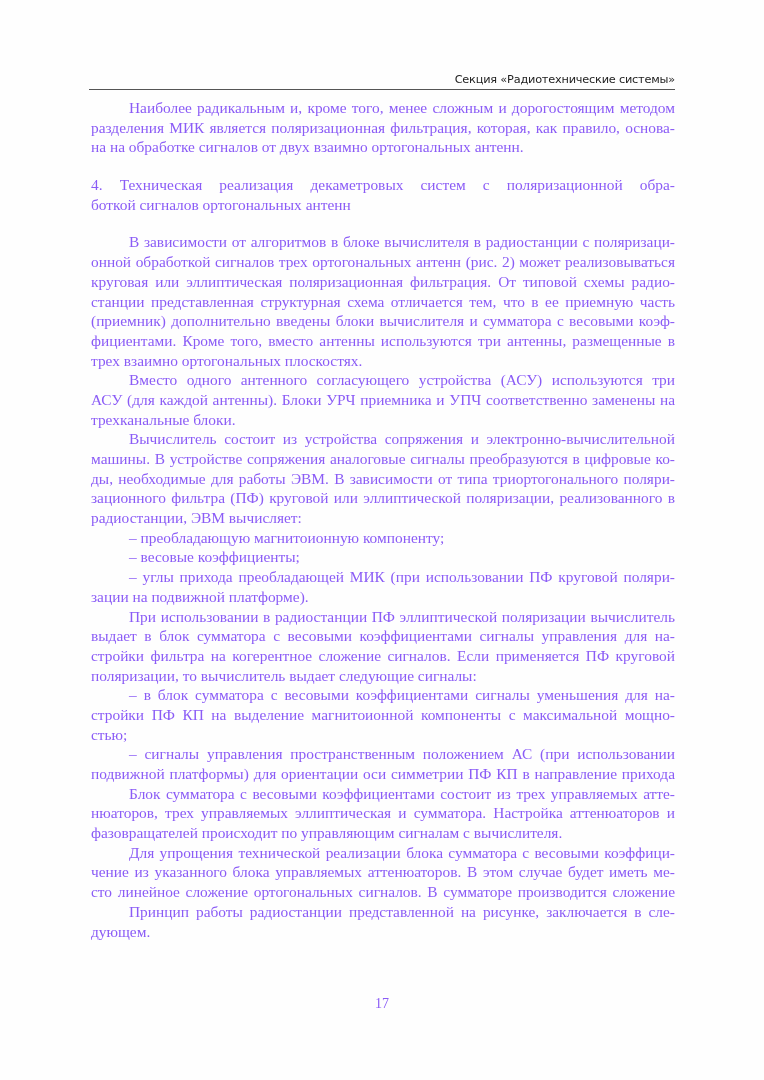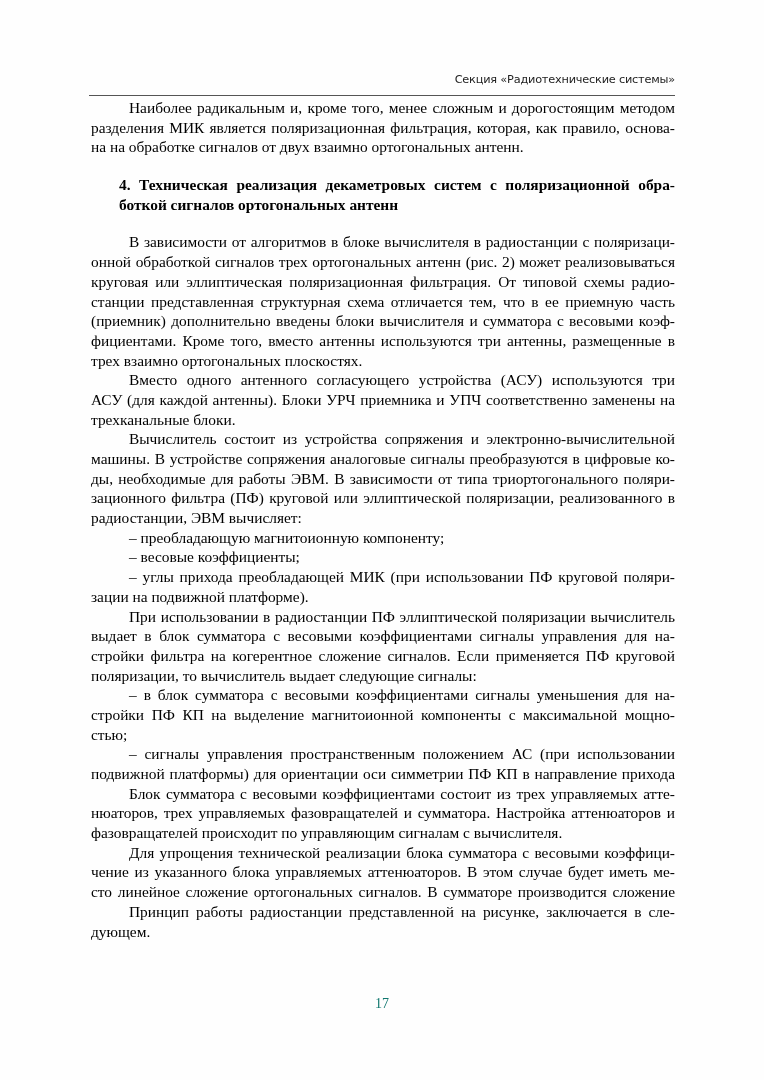--- a/index.html
+++ b/index.html
@@ -6,40 +6,40 @@
   body { width: 764px; height: 1080px; position: relative; overflow: hidden; }
   .page {
     position: absolute; left: 0; top: 0; width: 764px; height: 1080px; background: #fefefe;
   }
   .running-header {
     position: absolute; left: 89px; top: 73px; width: 586px;
     text-align: right;
     font-family: "DejaVu Sans", sans-serif;
     font-size: 11.3px; color: #222;
     letter-spacing: -0.2px;
-    padding-bottom: 9px;
+    padding-bottom: 3px;
     border-bottom: 1.3px solid #555;
   }
   .body-text {
     position: absolute; left: 91px; top: 98px; width: 584px;
     font-family: "Liberation Serif", serif;
-    font-size: 15.4px; line-height: 19.7px; color: #000000;
+    font-size: 15.4px; line-height: 19.7px; color: #8b5cf6;
   }
   .line {
     display: block; text-align: justify; text-align-last: justify;
     white-space: nowrap; height: 19.7px;
   }
   .line.last { text-align-last: left; }
   .line.indent { padding-left: 38px; }
-  .heading { font-weight: bold; margin-left: 28px; }
+  .heading { font-weight: normal; }
   .gap-before-heading { height: 18px; }
   .gap-after-heading { height: 18px; }
   .page-number {
     position: absolute; left: 0; width: 764px; top: 996px; text-align: center;
-    font-family: "Liberation Serif", serif; font-size: 14px; color: #0f766e;
+    font-family: "Liberation Serif", serif; font-size: 14px; color: #8b5cf6;
   }
 </style>
 </head>
 <body>
 
 <div class="page">
   <div class="running-header">Секция «Радиотехнические системы»</div>
 
   <div class="body-text" id="body-text">
       <div>
@@ -94,21 +94,21 @@
         <span class="line indent">– в блок сумматора с весовыми коэффициентами сигналы уменьшения для на-</span>
         <span class="line">стройки ПФ КП на выделение магнитоионной компоненты с максимальной мощно-</span>
         <span class="line last">стью;</span>
       </div>
       <div>
         <span class="line indent">– сигналы управления пространственным положением АС (при использовании</span>
         <span class="line">подвижной платформы) для ориентации оси симметрии ПФ КП в направление прихода</span>
       </div>
       <div>
         <span class="line indent">Блок сумматора с весовыми коэффициентами состоит из трех управляемых атте-</span>
-        <span class="line">нюаторов, трех управляемых фазовращателей и сумматора. Настройка аттенюаторов и</span>
+        <span class="line">нюаторов, трех управляемых эллиптическая и сумматора. Настройка аттенюаторов и</span>
         <span class="line last">фазовращателей происходит по управляющим сигналам с вычислителя.</span>
       </div>
       <div>
         <span class="line indent">Для упрощения технической реализации блока сумматора с весовыми коэффици-</span>
         <span class="line">чение из указанного блока управляемых аттенюаторов. В этом случае будет иметь ме-</span>
         <span class="line">сто линейное сложение ортогональных сигналов. В сумматоре производится сложение</span>
       </div>
       <div>
         <span class="line indent">Принцип работы радиостанции представленной на рисунке, заключается в сле-</span>
         <span class="line last">дующем.</span>

